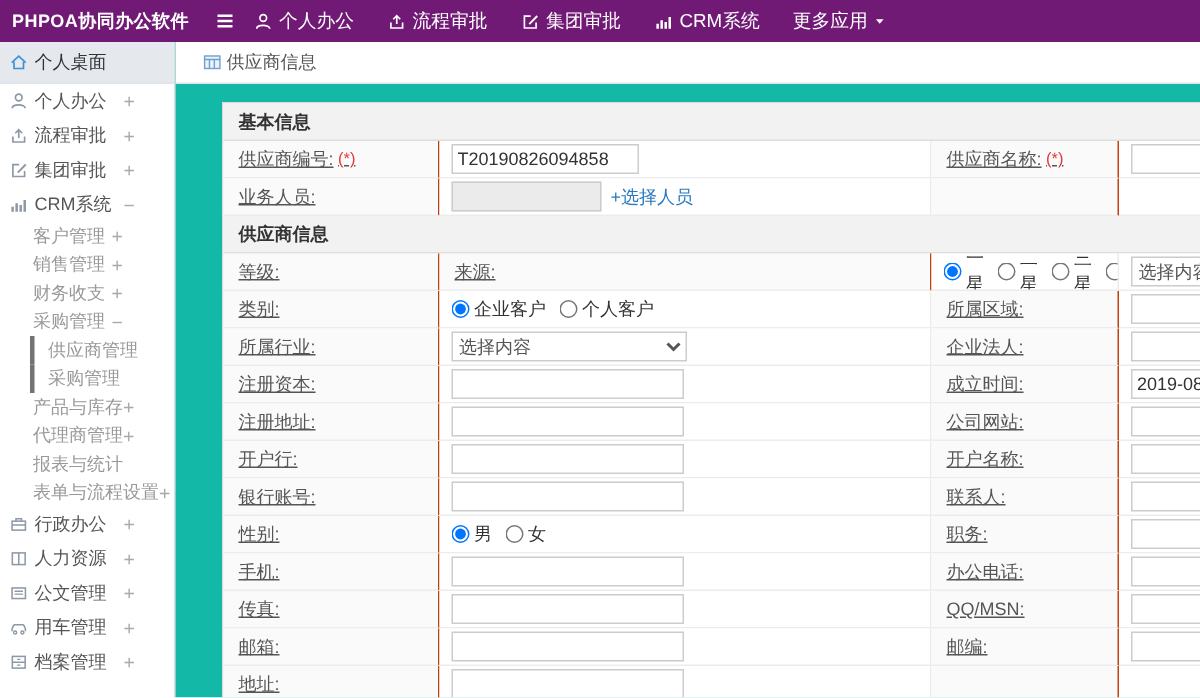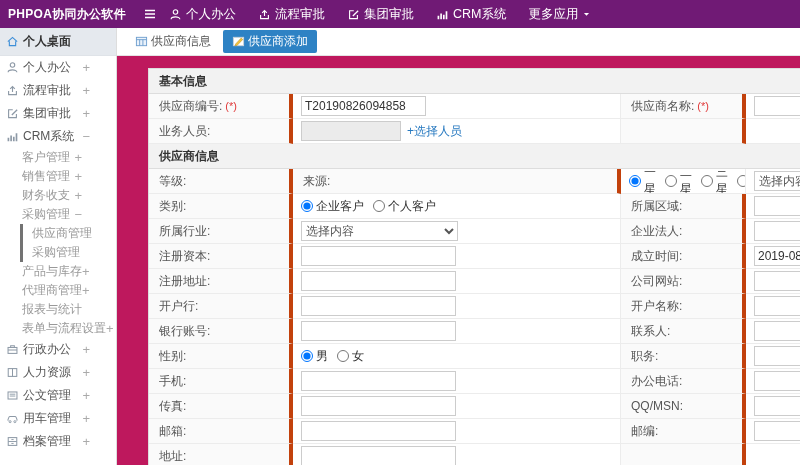--- a/index.html
+++ b/index.html
@@ -13,39 +13,39 @@
   .topmenu { display:flex; align-items:center; gap:22px; }
   .tm-item { display:flex; align-items:center; gap:4px; font-size:12.5px; cursor:pointer; white-space:nowrap; }
   .icon svg { display:block; }
 
   
   .shell { display:flex; height:437px; }
   .sidebar { width:117px; flex:0 0 117px; border-right:1px solid #ddd; background:#fff; overflow:hidden; }
   .side-item { display:flex; align-items:center; cursor:pointer; white-space:nowrap; }
   .s1 { height:23px; padding:0 26px 0 6px; color:#555; }
   .s1 .icon { color:#8d99a6; margin-right:4px; }
-  .s1.active { height:28px; background:#e5e9ee; color:#333; border-bottom:1px solid #dfe3e8;font-weight:bold; }
+  .s1.active { height:28px; background:#e5e9ee; color:#333; border-bottom:1px solid #dfe3e8; }
   .s1.active .icon { color:#3d8fd8; }
   .s2 { height:19px; padding:0 34px 0 22px; color:#999; }
   .s3 { height:19px; margin-left:20px; border-left:3px solid #737373; padding-left:9px; color:#999; }
   .plus { margin-left:auto; color:#aaa; font-size:13px; }
 
-  .content { flex:1; background:#be185d; overflow:hidden; }
+  .content { flex:1; background:#14b8a6; overflow:hidden; }
   .tabbar { height:28px; background:#fff; border-bottom:1px solid #e4e4e4; display:flex; align-items:center; padding-left:14px; gap:8px; }
   .tab { display:flex; align-items:center; gap:3px; color:#555; cursor:pointer; padding:3px 4px; }
   .tab.active { background:#2e82c4; color:#fff; border-radius:2px; padding:3px 9px; }
 
   
   .panel-wrap { padding:12px 0 0 31px; }
   .panel { width:938px; background:#fff; border:1px solid #ddd;
     display:grid; grid-template-columns:144px 328px 125px 341px; }
   .sec-header { grid-column:1/-1; height:25px; line-height:25px; background:#f2f2f2;
     border-bottom:1px solid #ddd; padding-left:10px; color:#333; font-weight:bold; }
   .cell { height:25px; display:flex; align-items:center; border-bottom:1px solid #ececec; overflow:hidden; }
-  .lab { background:#fafafa; border-right:4px solid #c2410c; padding-left:10px; color:#555; }
+  .lab { background:#fafafa; border-right:1px solid #c2410c; padding-left:10px; color:#555;text-decoration:underline; }
   .fld { padding-left:8px; background:#fff;align-items:center; }
   .fld.mid { border-right:1px solid #ececec; }
   .req { color:#e03a3a; margin-left:3px; font-size:11px; }
   .f-input { height:20px; border:1px solid #ccc; padding:0 3px; font-size:12px; color:#333;
     font-family:"Liberation Sans","DejaVu Sans",sans-serif; }
   .f-input.dim { background:#ebebeb; }
   .pick-link { color:#2779c0; text-decoration:none; margin-left:6px; cursor:pointer; }
   .f-select { height:20px; border:1px solid #ccc; font-size:12px; color:#555; background:#fff;
     font-family:"Liberation Sans","DejaVu Sans",sans-serif; }
   .radio-opt { display:inline-flex; align-items:center; margin-right:9px; color:#333; cursor:pointer; }
@@ -251,29 +251,20 @@
     <div class="tabbar" id="tabbar">
         <div class="tab">
           <span class="icon">
             <svg width="13" height="13" viewBox="0 0 14 14">
               <rect x="1.5" y="2.5" width="11" height="9" fill="#eaf2fb" stroke="#6f9fce" stroke-width="1"></rect>
               <path d="M1.5 5h11M5 5v6.5M8.5 5v6.5" stroke="#6f9fce" stroke-width="1" fill="none"></path>
             </svg>
           </span>
           <span>供应商信息</span>
         </div>
-        <div class="tab active">
-          <span class="icon">
-            <svg width="13" height="13" viewBox="0 0 14 14">
-              <rect x="1.5" y="2.5" width="11" height="9" fill="#fff" stroke="#c9d2da" stroke-width="1"></rect>
-              <path d="M4 9.6 9.9 3.3l1.7 1.5-6 6.3-2.3.6z" fill="#f5c33b" stroke="#b98f1e" stroke-width="0.6"></path>
-            </svg>
-          </span>
-          <span>供应商添加</span>
-        </div>
       </div>
     <div class="panel-wrap">
       <div class="panel" id="panel">
           <div class="sec-header">基本信息</div>
           <div class="cell lab">
             <span>供应商编号:</span>
             <span class="req">(*)</span>
           </div>
           <div class="cell fld mid">
             <input class="f-input" type="text" value="T20190826094858" style="width: 125px;">

